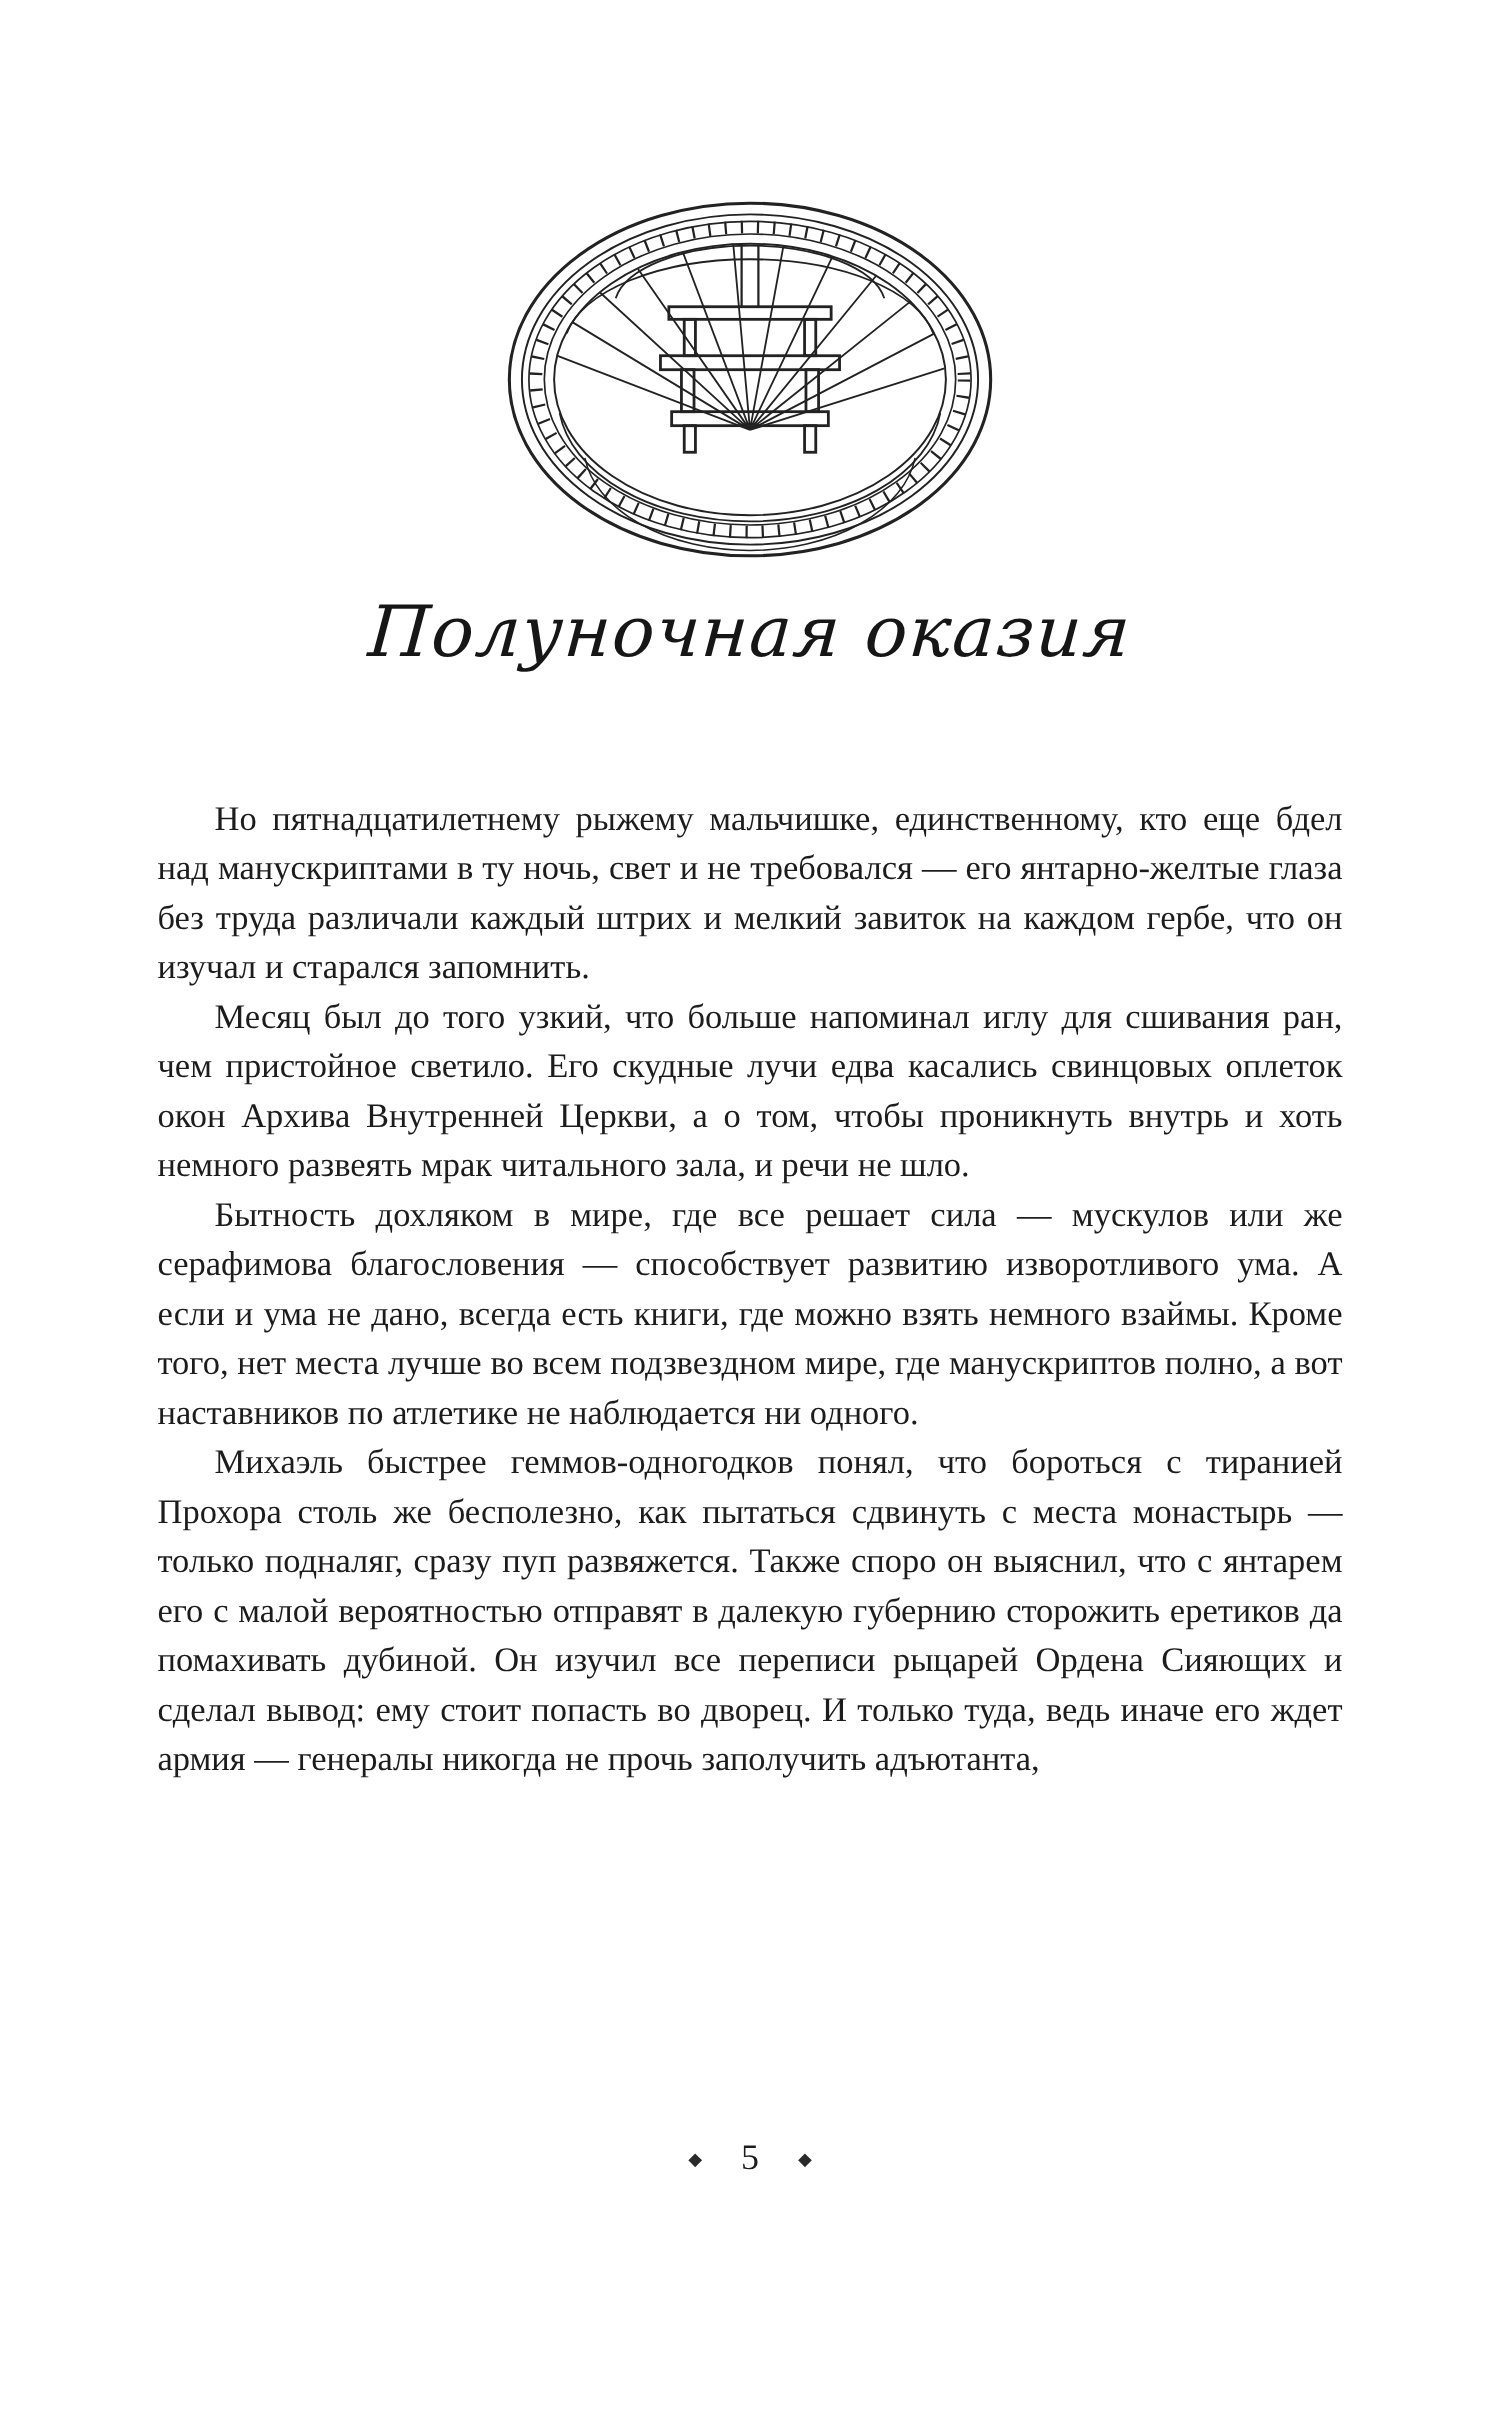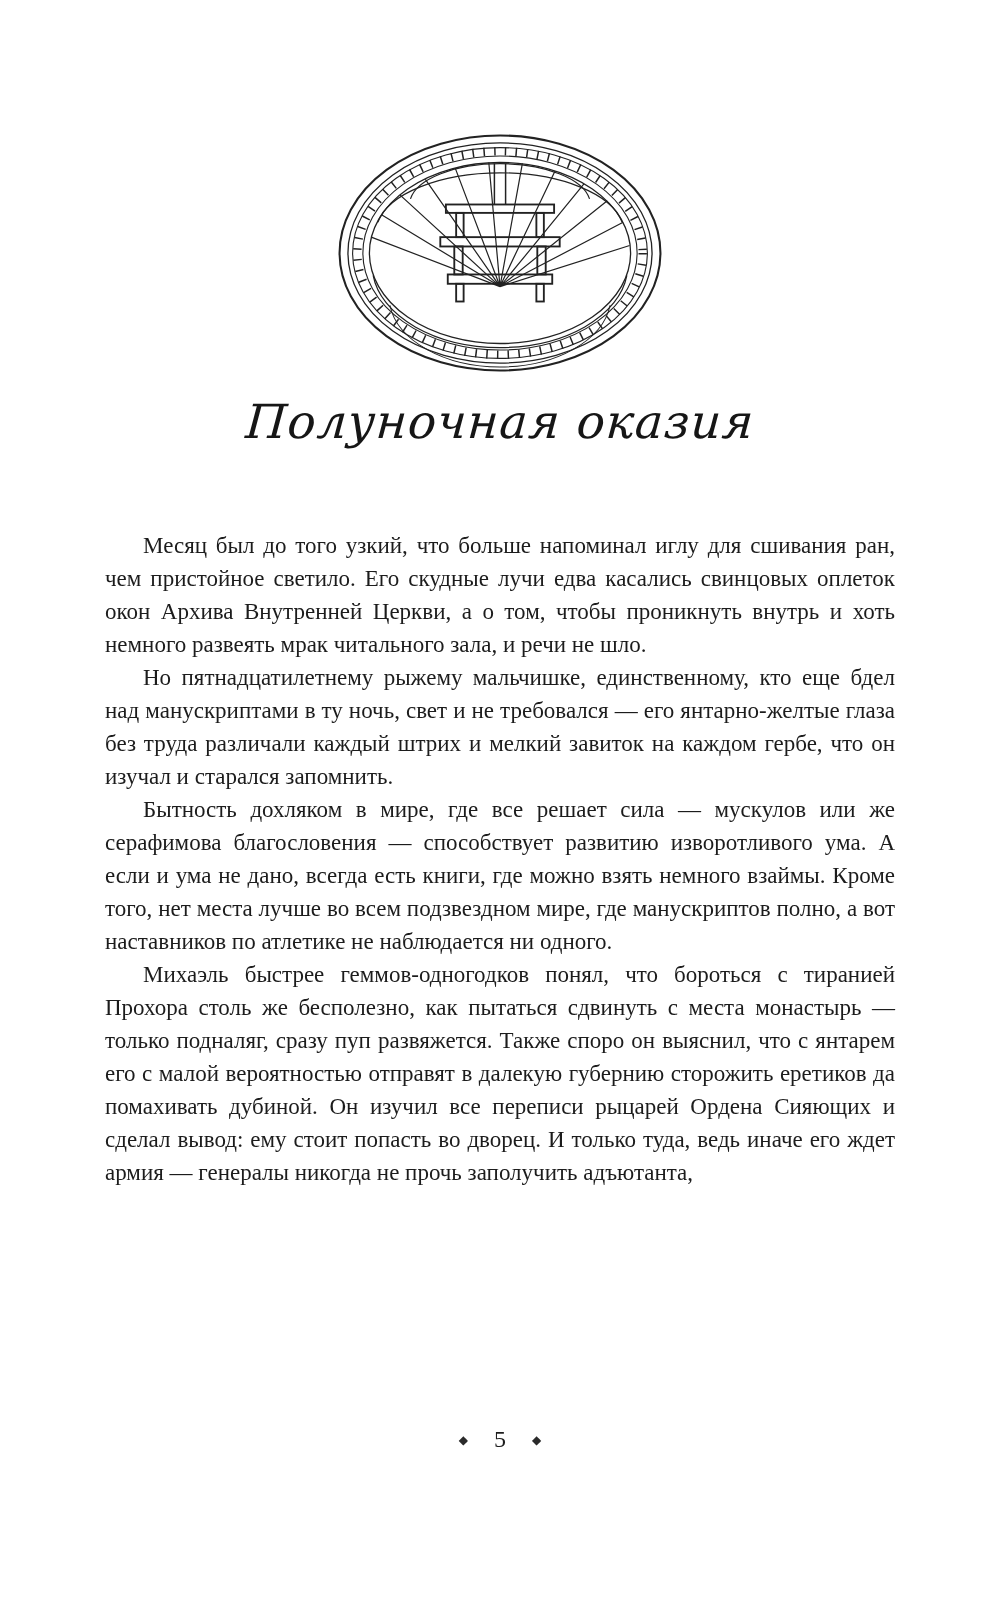--- a/index.html
+++ b/index.html
@@ -105,22 +105,22 @@
       <rect class="line-art" x="40" y="-7" width="9" height="30" stroke-width="2"></rect>
       <rect class="line-art" x="-56" y="23" width="112" height="10" stroke-width="2"></rect>
       <rect class="line-art" x="-47" y="33" width="8" height="19" stroke-width="2"></rect>
       <rect class="line-art" x="39" y="33" width="8" height="19" stroke-width="2"></rect>
     </svg>
   </div>
 
   <h1 class="chapter-title">Полуночная оказия</h1>
 
   <div class="body-text">
+    <p>Но пятнадцатилетнему рыжему мальчишке, единственному, кто еще бдел над манускриптами в ту ночь, свет и не требовался — его янтарно-желтые глаза без труда различали каждый штрих и мелкий завиток на каждом гербе, что он изучал и старался запомнить.</p>
     <p>Месяц был до того узкий, что больше напоминал иглу для сшивания ран, чем пристойное светило. Его скудные лучи едва касались свинцовых оплеток окон Архива Внутренней Церкви, а о том, чтобы проникнуть внутрь и хоть немного развеять мрак читального зала, и речи не шло.</p>
-    <p>Но пятнадцатилетнему рыжему мальчишке, единственному, кто еще бдел над манускриптами в ту ночь, свет и не требовался — его янтарно-желтые глаза без труда различали каждый штрих и мелкий завиток на каждом гербе, что он изучал и старался запомнить.</p>
     <p>Бытность дохляком в мире, где все решает сила — мускулов или же серафимова благословения — способствует развитию изворотливого ума. А если и ума не дано, всегда есть книги, где можно взять немного взаймы. Кроме того, нет места лучше во всем подзвездном мире, где манускриптов полно, а вот наставников по атлетике не наблюдается ни одного.</p>
     <p>Михаэль быстрее геммов-одногодков понял, что бороться с тиранией Прохора столь же бесполезно, как пытаться сдвинуть с места монастырь — только подналяг, сразу пуп развяжется. Также споро он выяснил, что с янтарем его с малой вероятностью отправят в далекую губернию сторожить еретиков да помахивать дубиной. Он изучил все переписи рыцарей Ордена Сияющих и сделал вывод: ему стоит попасть во дворец. И только туда, ведь иначе его ждет армия — генералы никогда не прочь заполучить адъютанта,</p>
   </div>
 
   <div class="page-footer">
     <span class="diamond">◆</span><span>5</span><span class="diamond">◆</span>
   </div>
 
 </div>
 

